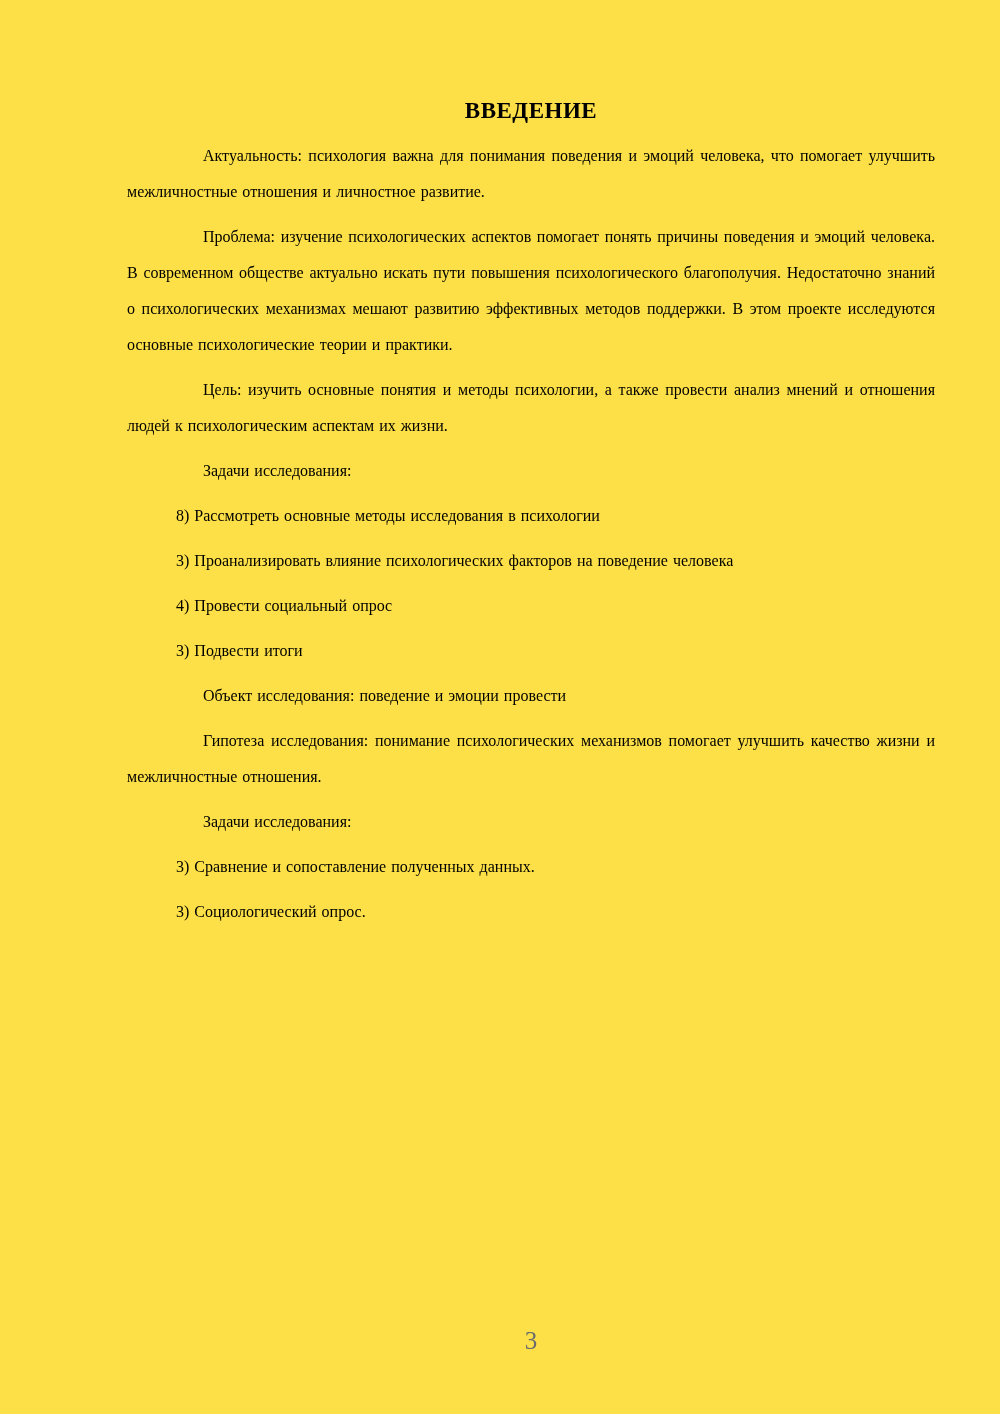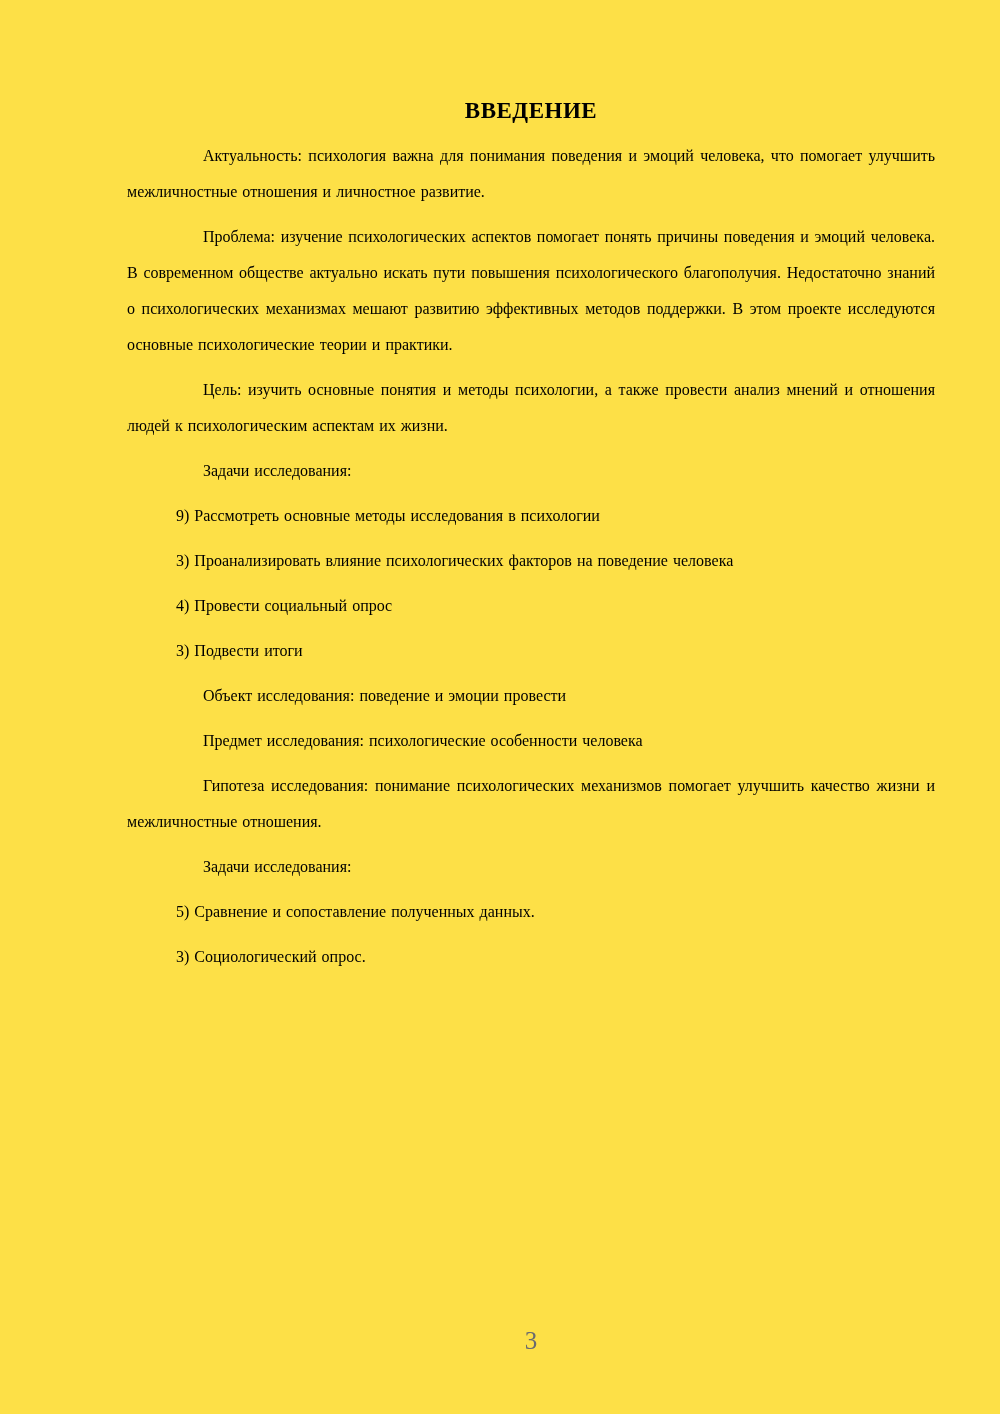--- a/index.html
+++ b/index.html
@@ -64,28 +64,27 @@
 <body>
 
 <div class="page">
   <main class="content">
     <h1 class="doc-title">ВВЕДЕНИЕ</h1>
     <div>
         <p class="block indent-body">Актуальность: психология важна для понимания поведения и эмоций человека, что помогает улучшить межличностные отношения и личностное развитие.</p>
         <p class="block indent-body">Проблема: изучение психологических аспектов помогает понять причины поведения и эмоций человека. В современном обществе актуально искать пути повышения психологического благополучия. Недостаточно знаний о психологических механизмах мешают развитию эффективных методов поддержки. В этом проекте исследуются основные психологические теории и практики.</p>
         <p class="block indent-body">Цель: изучить основные понятия и методы психологии, а также провести анализ мнений и отношения людей к психологическим аспектам их жизни.</p>
         <p class="block indent-body">Задачи исследования:</p>
-        <p class="block indent-list">9) Рассмотреть основные методы исследования в психологии</p>
+        <p class="block indent-list">8) Рассмотреть основные методы исследования в психологии</p>
         <p class="block indent-list">3) Проанализировать влияние психологических факторов на поведение человека</p>
         <p class="block indent-list">4) Провести социальный опрос</p>
         <p class="block indent-list">3) Подвести итоги</p>
         <p class="block indent-body">Объект исследования: поведение и эмоции провести</p>
-        <p class="block indent-body">Предмет исследования: психологические особенности человека</p>
         <p class="block indent-body">Гипотеза исследования: понимание психологических механизмов помогает улучшить качество жизни и межличностные отношения.</p>
         <p class="block indent-body">Задачи исследования:</p>
-        <p class="block indent-list">5) Сравнение и сопоставление полученных данных.</p>
+        <p class="block indent-list">3) Сравнение и сопоставление полученных данных.</p>
         <p class="block indent-list">3) Социологический опрос.</p>
       </div>
   </main>
   <footer class="page-footer">
     <span class="page-number">3</span>
   </footer>
 </div>
 
 </body></html>

